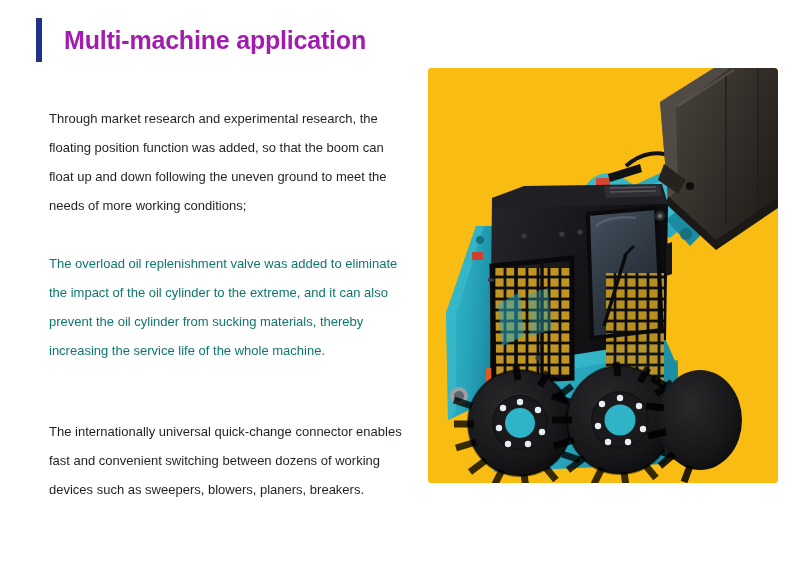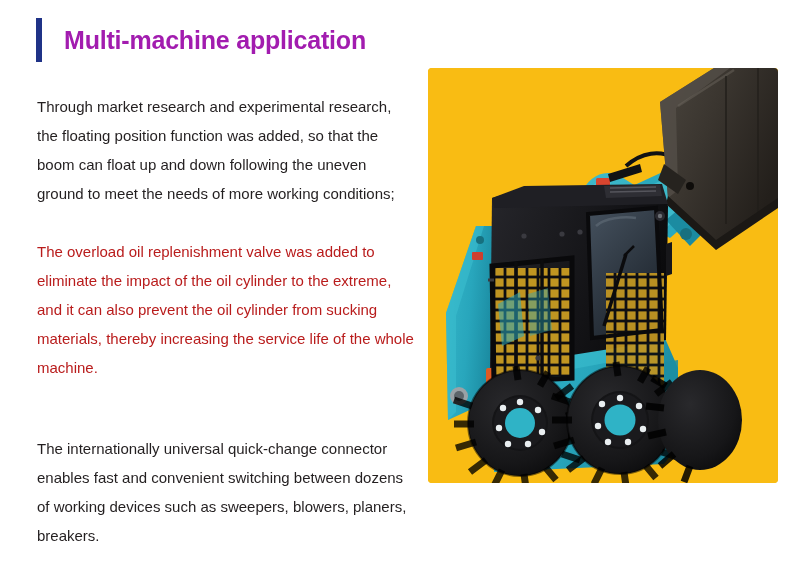--- a/index.html
+++ b/index.html
@@ -49,24 +49,24 @@
     line-height: 1;
   }
 
   .body-copy {
     position: absolute;
     left: 33px;
     top: 88px;
     width: 385px;
   }
   .para {
-    font-size: 15px;
+    font-size: 13px;
     line-height: 29px;
     color: #231f20;
-    margin: 4px;
+    margin: 16px;
   }
   .para.gap-sm { margin-top: 29px; }
   .para.gap-lg { margin-top: 52px; }
 
   
   .photo-panel {
     position: absolute;
     left: 428px;
     top: 68px;
     width: 350px;
@@ -86,21 +86,21 @@
 
 <div class="left-col">
 
   <div class="title-row">
     <div class="title-bar" style="background: rgb(31, 50, 135);"></div>
     <div class="page-title" style="color: #a21caf;">Multi-machine application</div>
   </div>
 
   <div class="body-copy">
     <p class="para" style="color: rgb(35, 31, 32);">Through market research and experimental research, the floating position function was added, so that the boom can float up and down following the uneven ground to meet the needs of more working conditions;</p>
-    <p class="para gap-sm" style="color: #b91c1c;">The overload oil replenishment valve was added to eliminate the impact of the oil cylinder to the extreme, and it can also prevent the oil cylinder from sucking materials, thereby increasing the service life of the whole machine.</p>
+    <p class="para gap-sm" style="color: #0f766e;">The overload oil replenishment valve was added to eliminate the impact of the oil cylinder to the extreme, and it can also prevent the oil cylinder from sucking materials, thereby increasing the service life of the whole machine.</p>
     <p class="para gap-lg" style="color: rgb(35, 31, 32);">The internationally universal quick-change connector enables fast and convenient switching between dozens of working devices such as sweepers, blowers, planers, breakers.</p>
   </div>
 
 </div>
 
 <div class="photo-panel" style="background: rgb(249, 188, 19);">
   <svg viewBox="0 0 350 415" xmlns="http://www.w3.org/2000/svg">
     <defs>
       <linearGradient id="bodyG" x1="0" y1="0" x2="1" y2="0.3">
         <stop offset="0%" stop-color="#35b6c9"></stop>

